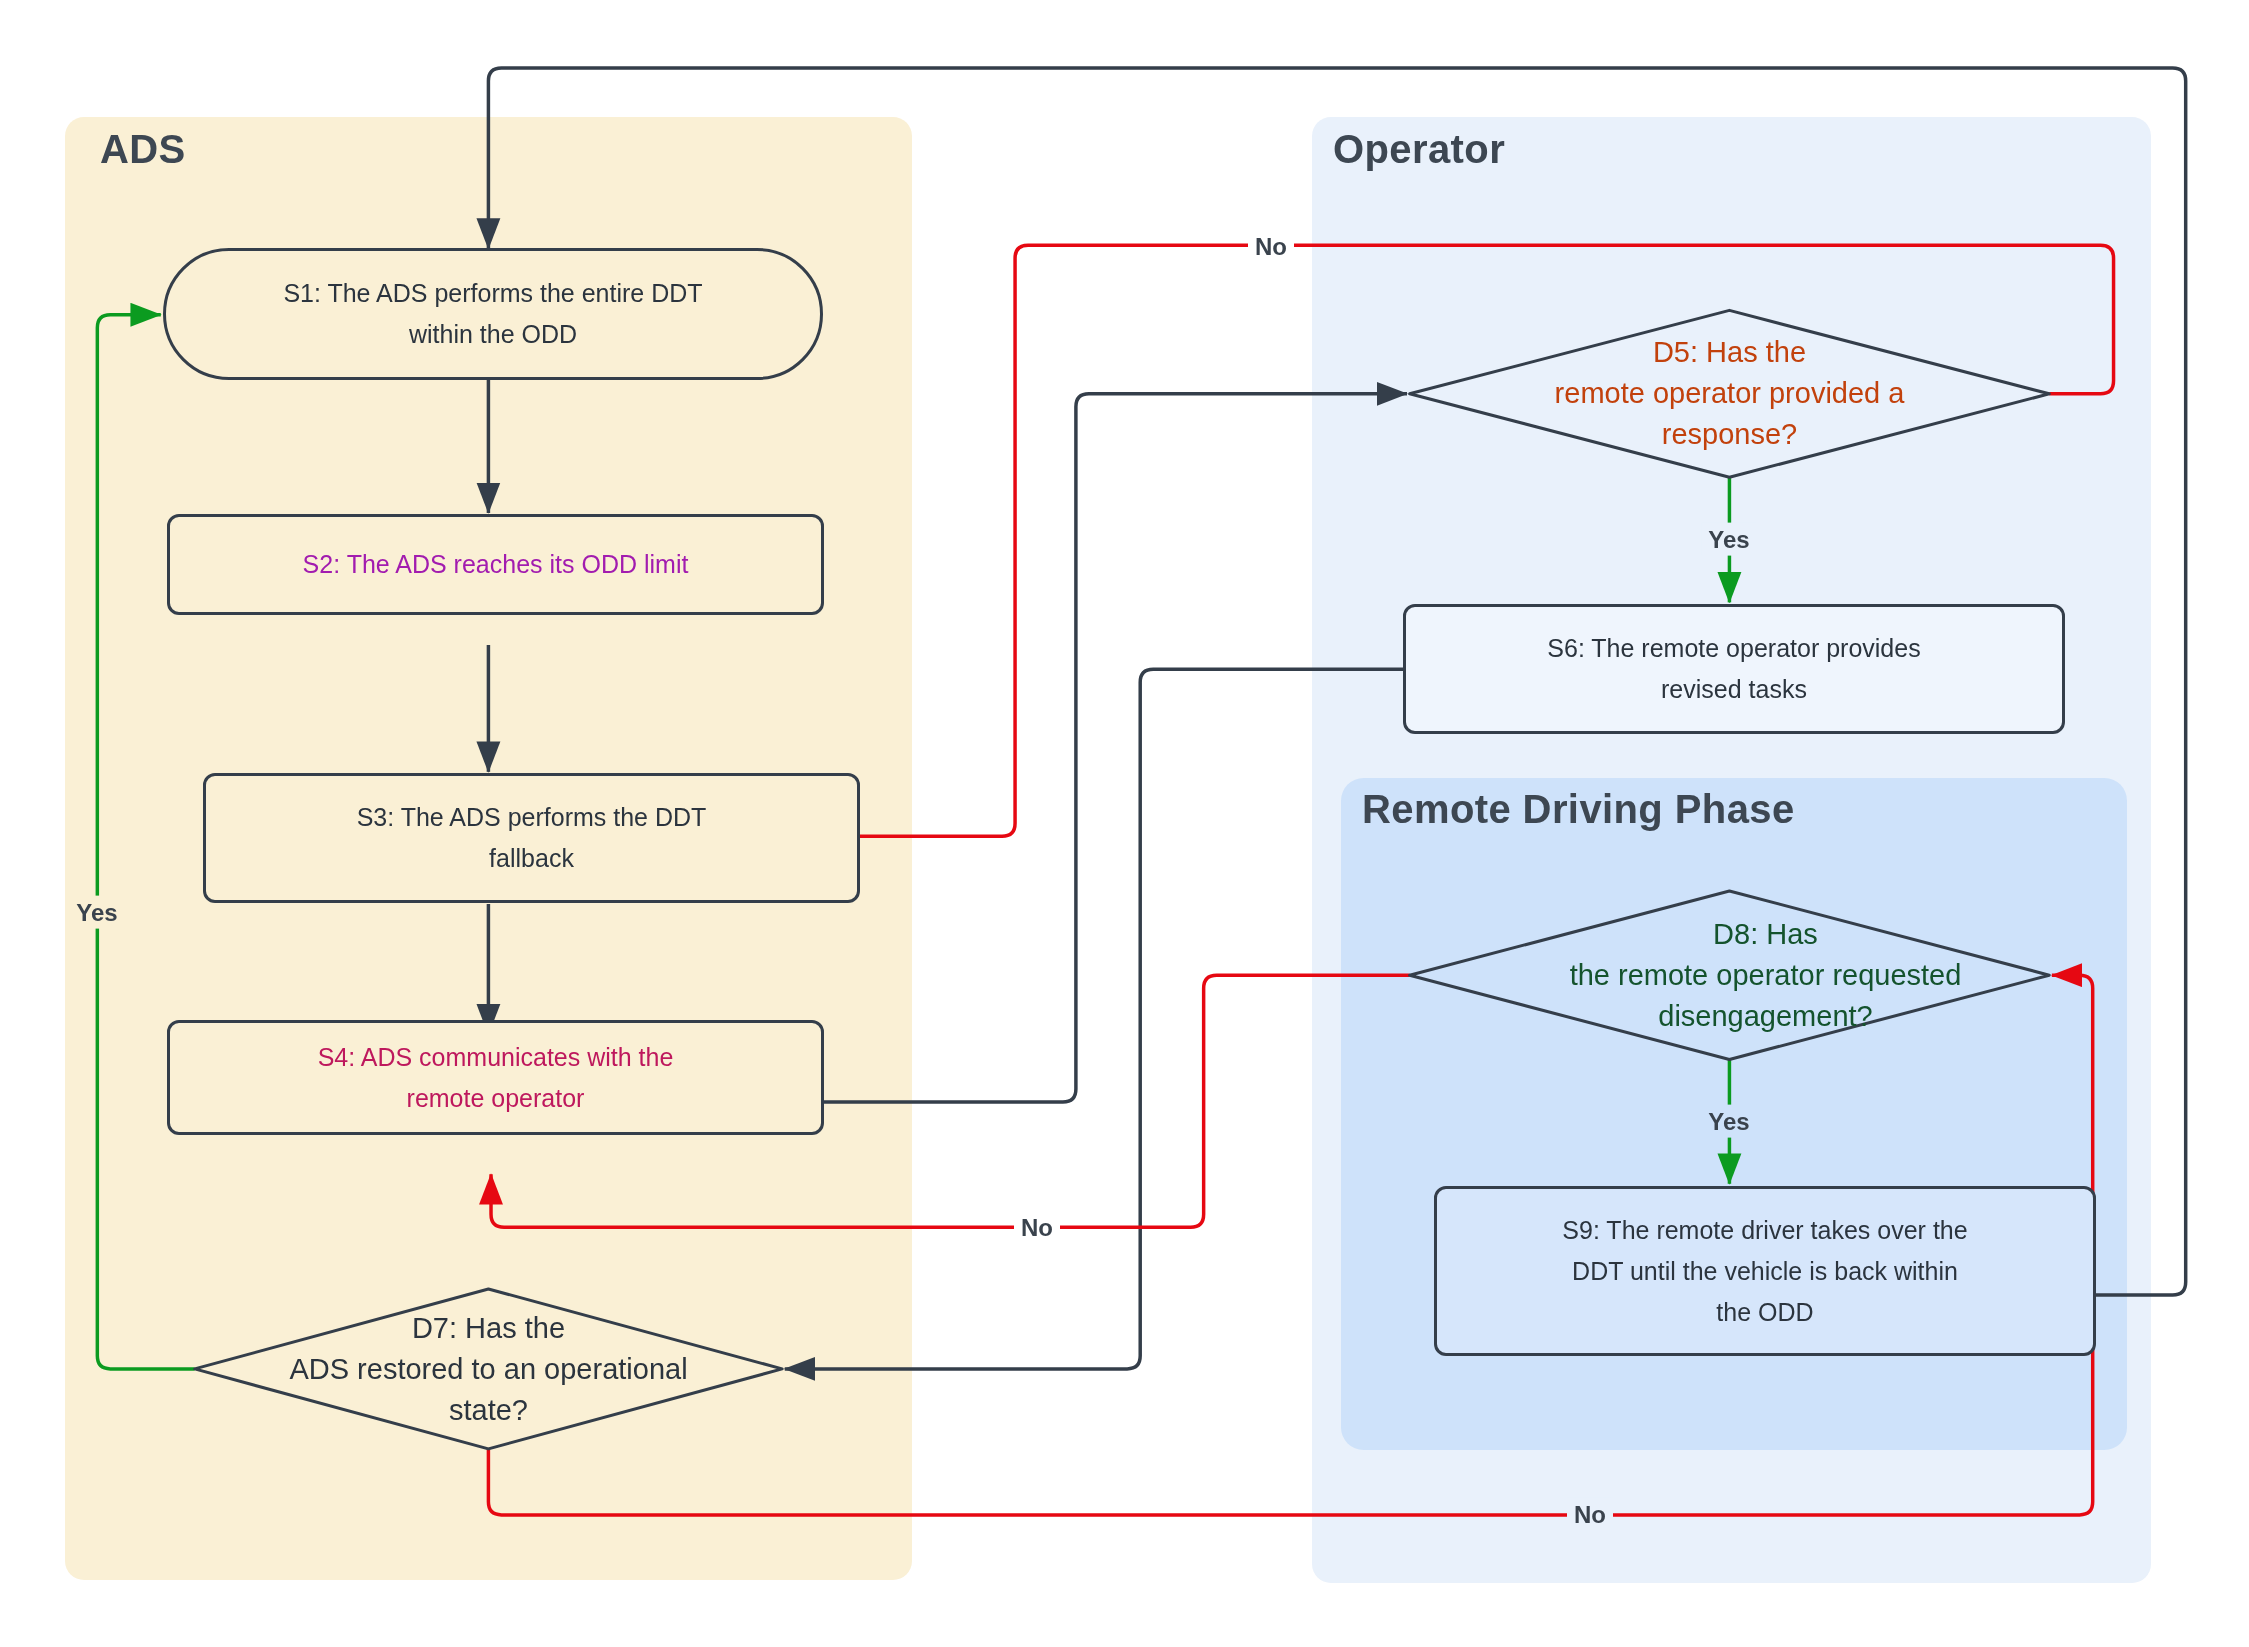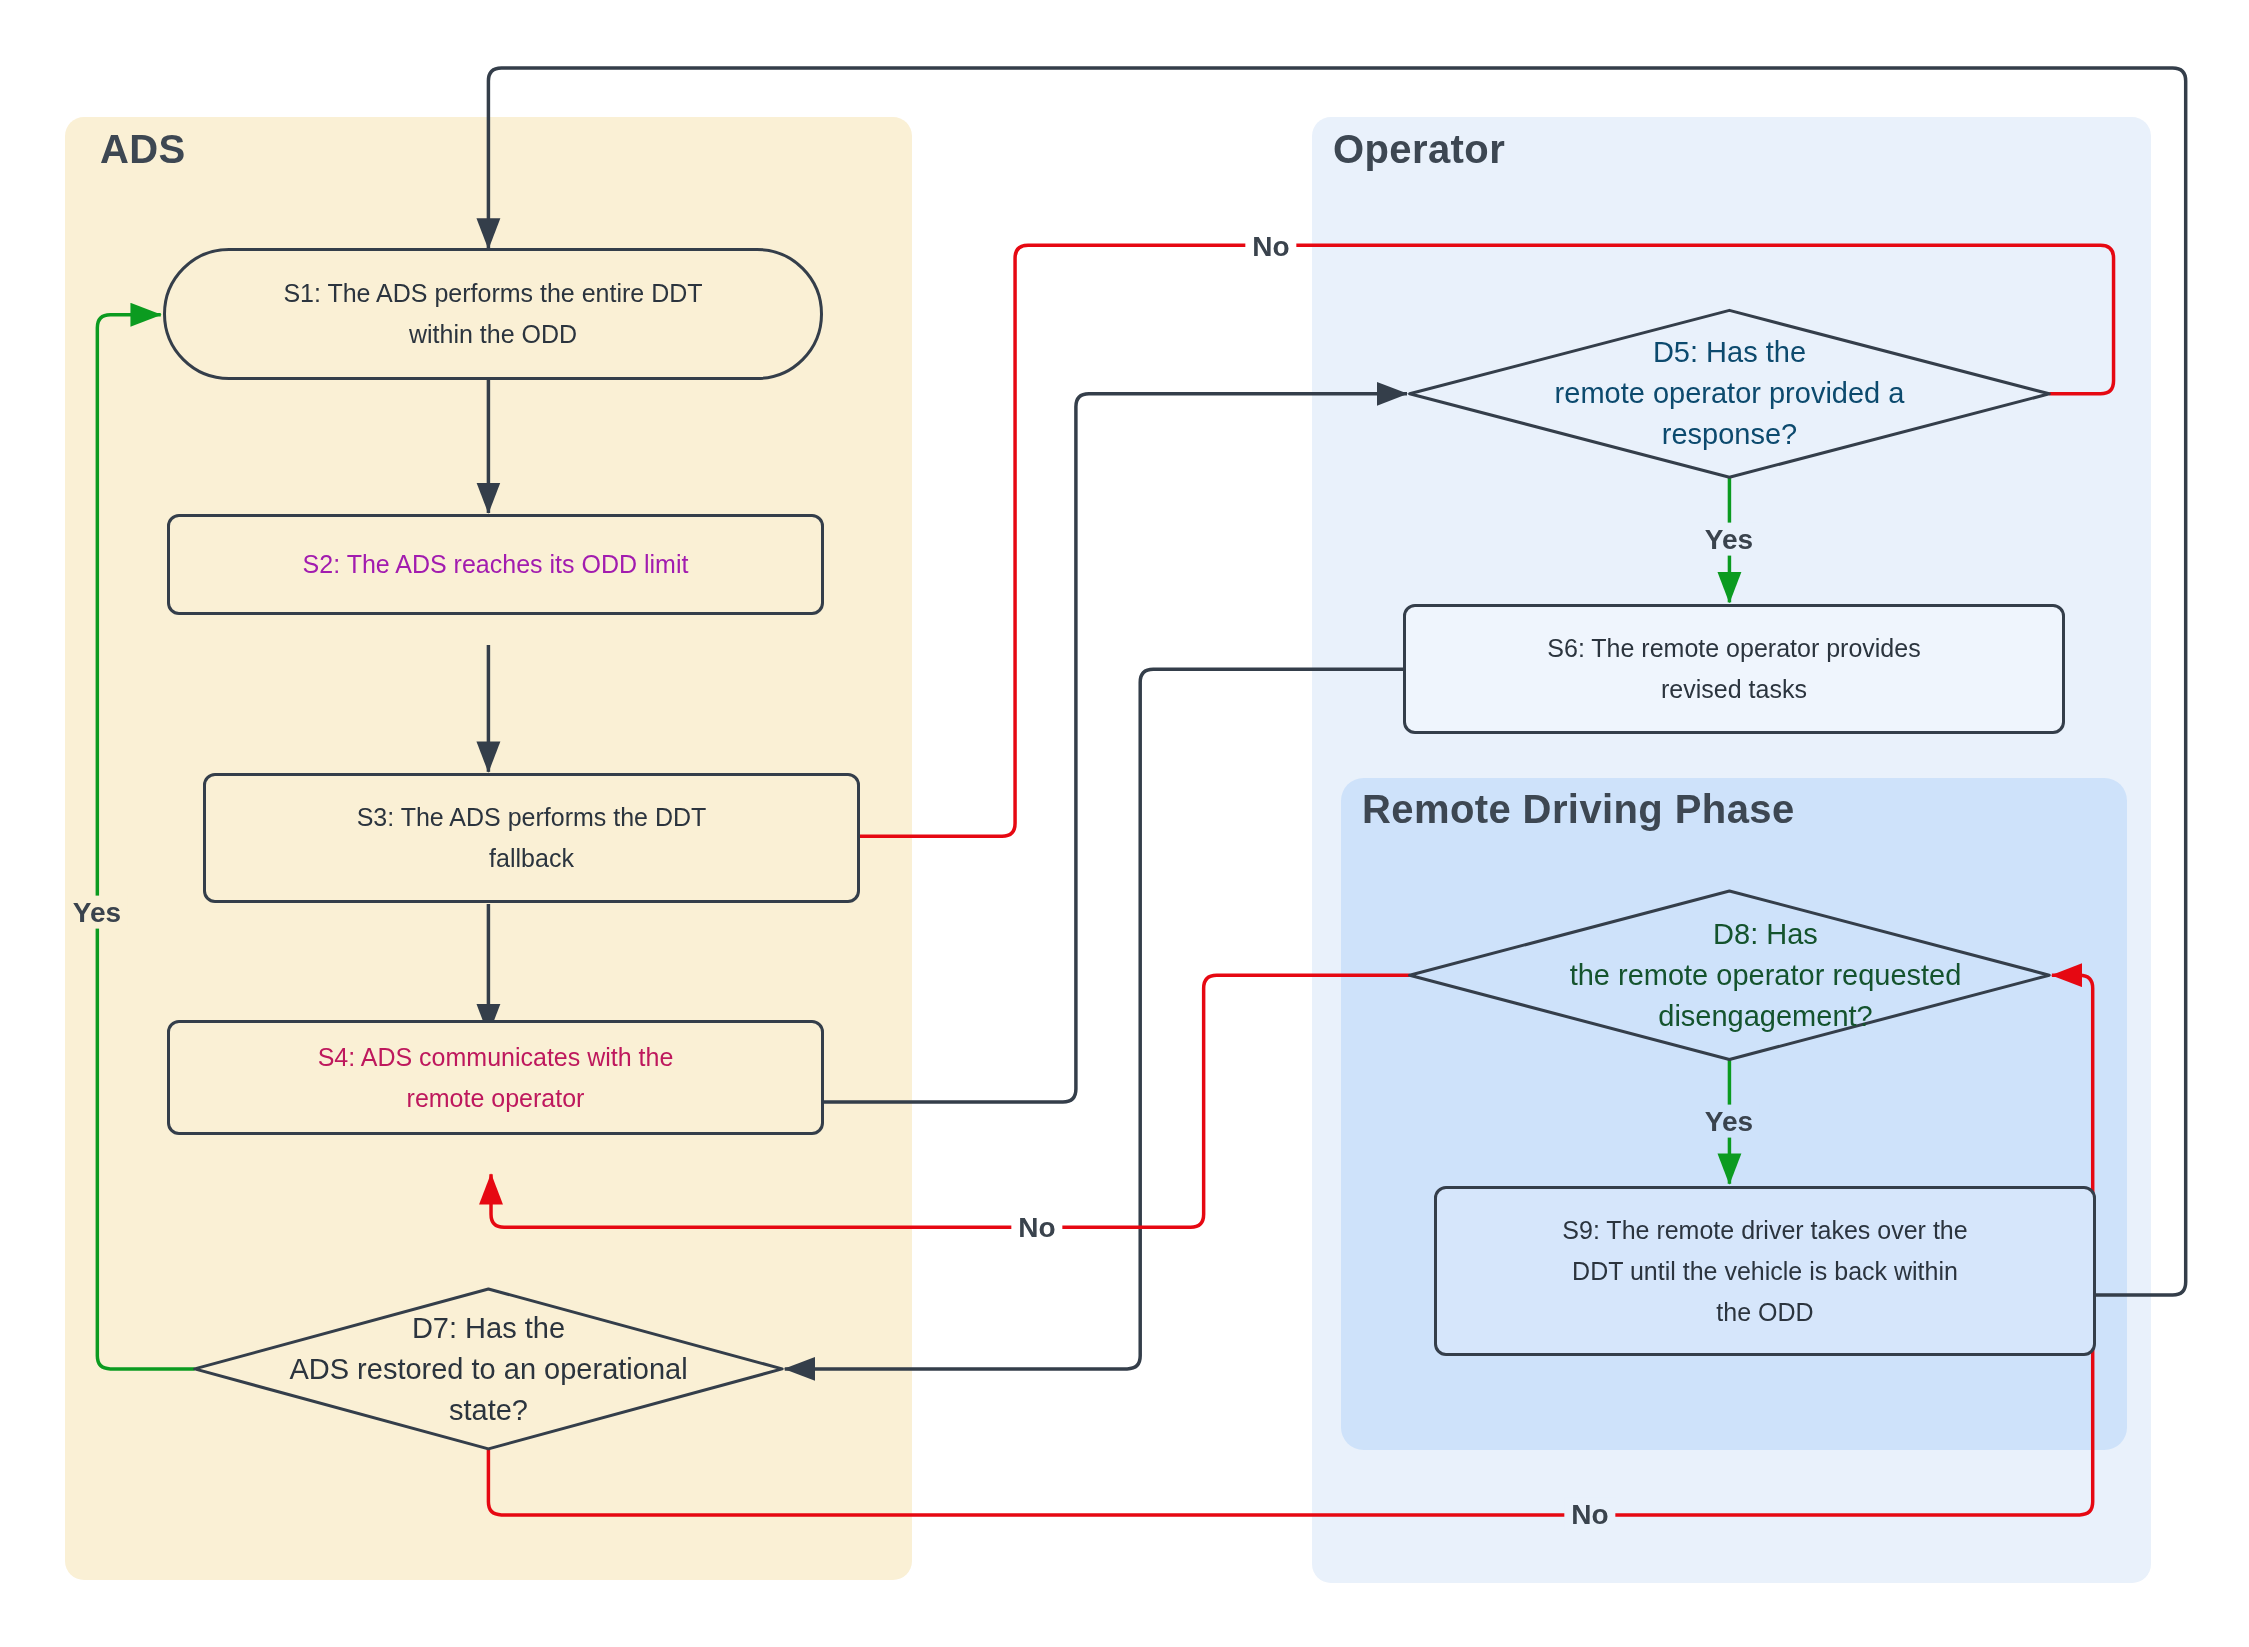--- a/index.html
+++ b/index.html
@@ -40,21 +40,21 @@
     display:flex;align-items:center;justify-content:center;
     text-align:center;
     font-size:29px;
     line-height:41px;
     color:#2b343e;
     white-space:pre-line;
   }
   .edge-label{
     position:absolute;
     transform:translate(-50%,-50%);
-    font-size:28px;
+    font-size:24px;
     font-weight:bold;
     color:#3a434d;
     padding:0.9px 7px;
     line-height:31px;
   }
 </style>
 </head>
 <body>
 
 <div class="page">
@@ -106,21 +106,21 @@
   <div class="node rect" style="left: 167px; top: 773px; width: 657px; height: 130px; background: rgb(250, 240, 213); border-color: rgb(52, 62, 74); color: rgb(43, 52, 62); margin-left: 36px;">S3: The ADS performs the DDT
 fallback</div>
   <div class="node rect" style="left: 167px; top: 1020px; width: 657px; height: 115px; background: rgb(250, 240, 213); border-color: rgb(52, 62, 74); color: #be185d;">S4: ADS communicates with the
 remote operator</div>
   <div class="node rect" style="left: 1403px; top: 604px; width: 662px; height: 130px; background: rgb(239, 245, 253); border-color: rgb(52, 62, 74); color: rgb(43, 52, 62);">S6: The remote operator provides
 revised tasks</div>
   <div class="node rect" style="left: 1434px; top: 1186px; width: 662px; height: 170px; background: rgb(214, 230, 251); border-color: rgb(52, 62, 74); color: rgb(43, 52, 62);">S9: The remote driver takes over the
 DDT until the vehicle is back within
 the ODD</div>
 
-  <div class="diamond-label" style="left: 1460px; top: 328px; width: 539px; height: 130px; color: #0c4a6e;">D5: Has the
+  <div class="diamond-label" style="left: 1460px; top: 328px; width: 539px; height: 130px; color: #c2410c;">D5: Has the
 remote operator provided a
 response?</div>
   <div class="diamond-label" style="left: 228px; top: 1304px; width: 521px; height: 130px; color: rgb(43, 52, 62);">D7: Has the
 ADS restored to an operational
 state?</div>
   <div class="diamond-label" style="left: 1496px; top: 910px; width: 539px; height: 130px; color: #14532d;">D8: Has
 the remote operator requested
 disengagement?</div>
 
   <div class="edge-label" style="left:1271px;top:246px;background:#ffffff;">No</div>

